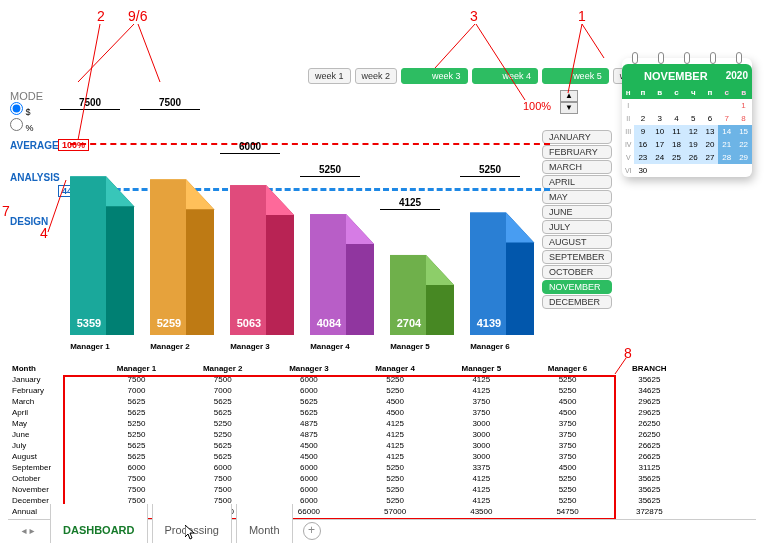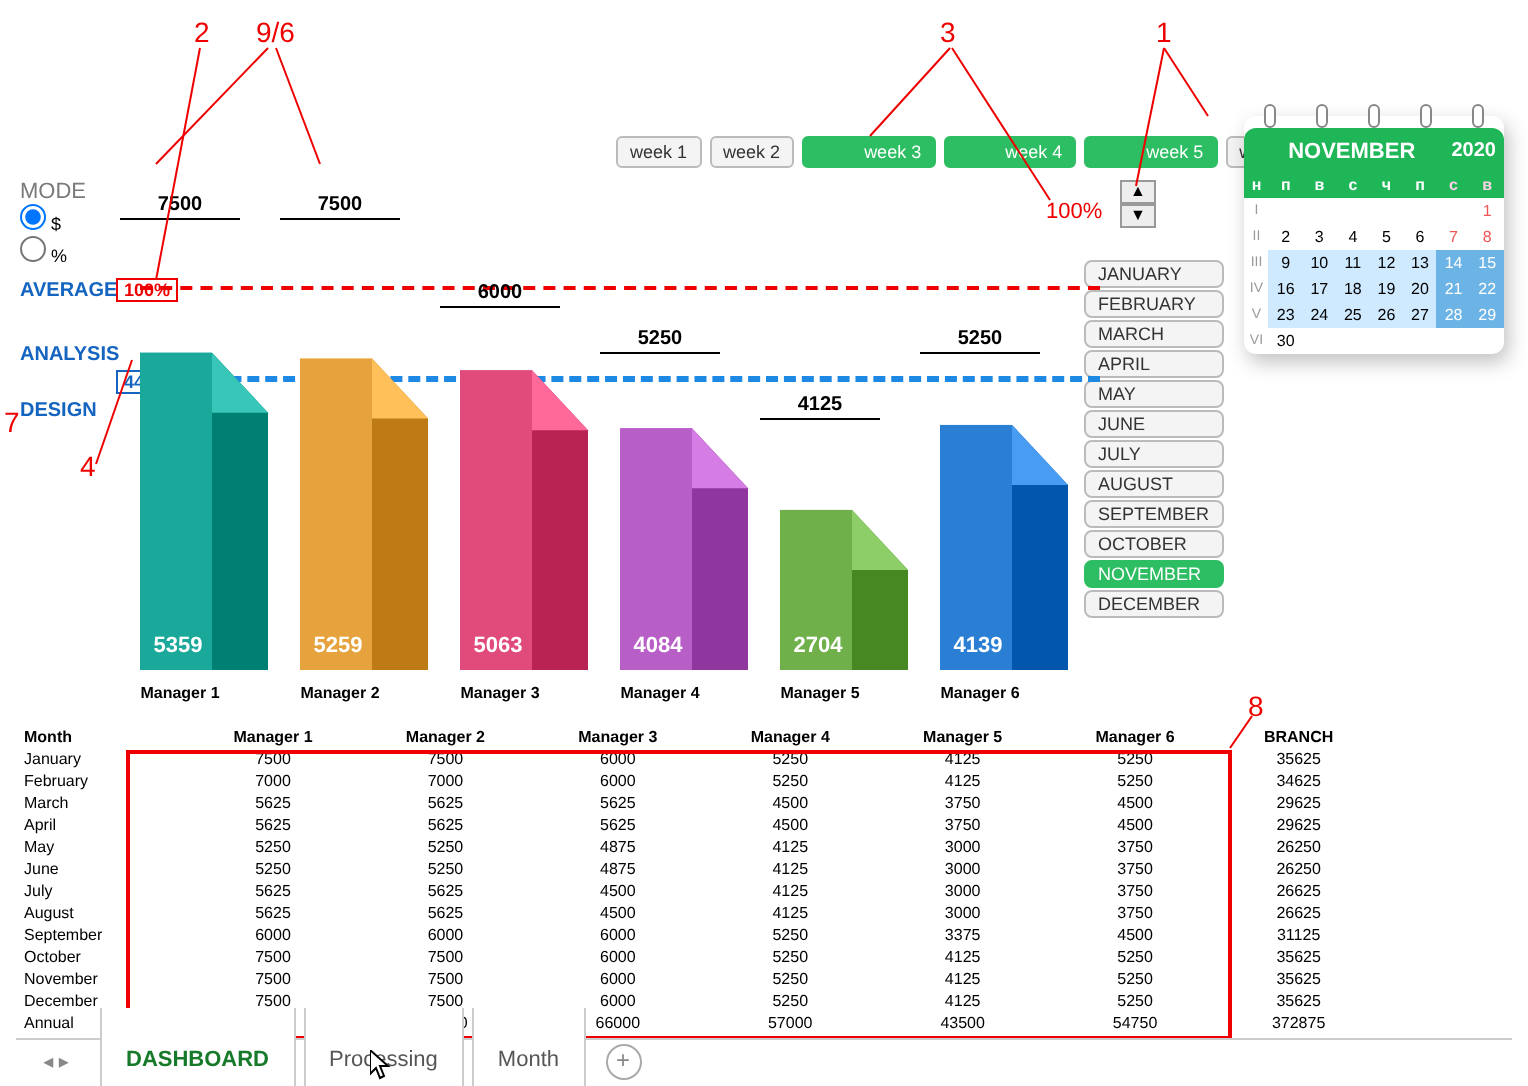--- a/index.html
+++ b/index.html
@@ -104,21 +104,21 @@
 <div class="mode-block">
   <div class="ttl">MODE</div>
   <label><input type="radio" checked="" style=""> <span>$</span></label>
   <label><input type="radio" style=""> <span>%</span></label>
 </div>
 
 <div class="sidelabel" style="left:10px; top:140px; color:#1565c0;">AVERAGE</div>
 <span class="badge" style="position:absolute; left:58px; top:139px; color:#e00; border-color:#e00;">100%</span>
 <div class="sidelabel" style="left:10px; top:172px; color:#1565c0;">ANALYSIS</div>
 <span class="badge" style="position:absolute; left:58px; top:185px; color:#1565c0; border-color:#1565c0;">4435</span>
-<div class="sidelabel" style="left:10px; top:200px; color:#1565c0;">DESIGN</div>
+<div class="sidelabel" style="left:10px; top:216px; color:#1565c0;">DESIGN</div>
 
 <div class="weeks">
   <div class="wk">week 1</div>
   <div class="wk">week 2</div>
   <div class="wk on">week 3</div>
   <div class="wk on">week 4</div>
   <div class="wk on">week 5</div>
   <div class="wk">week 6</div>
 </div>
 

